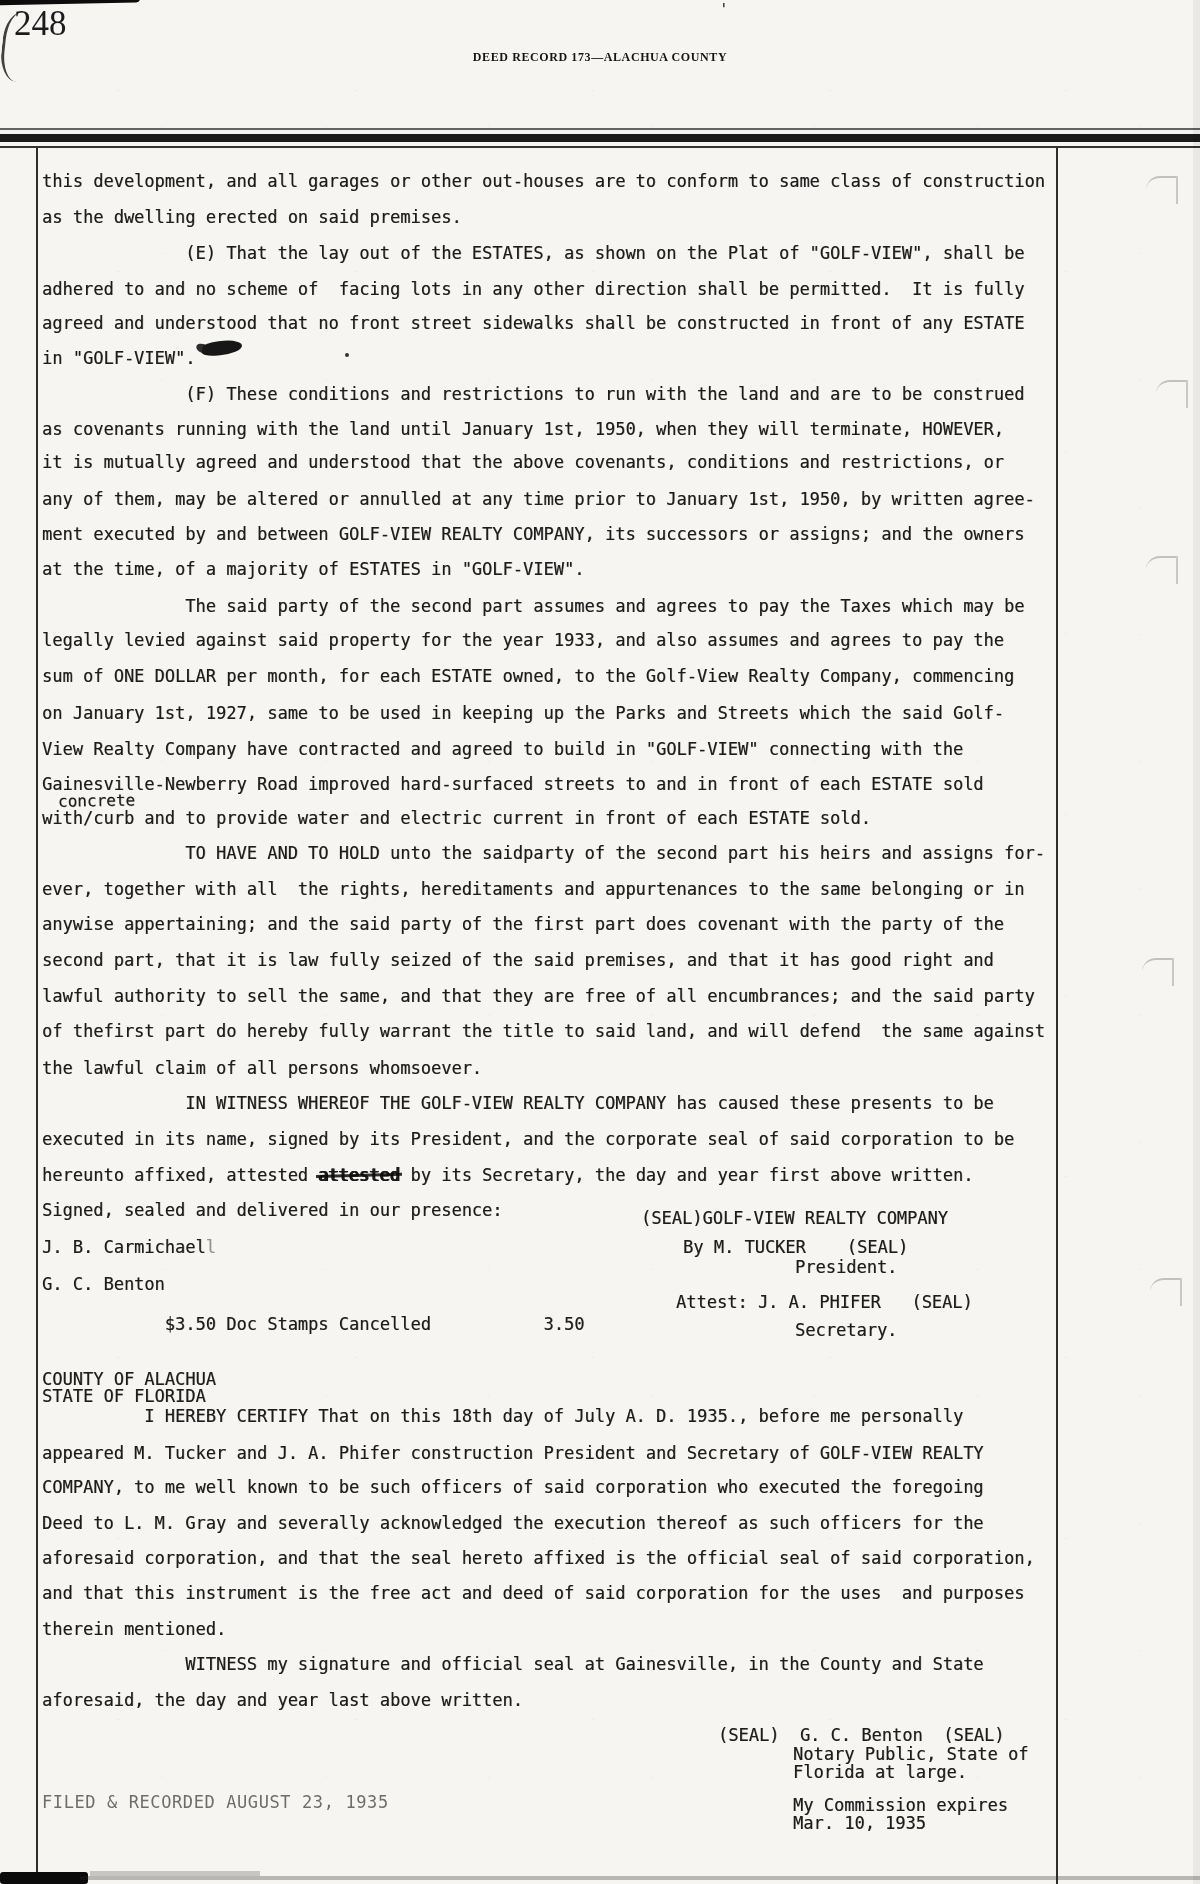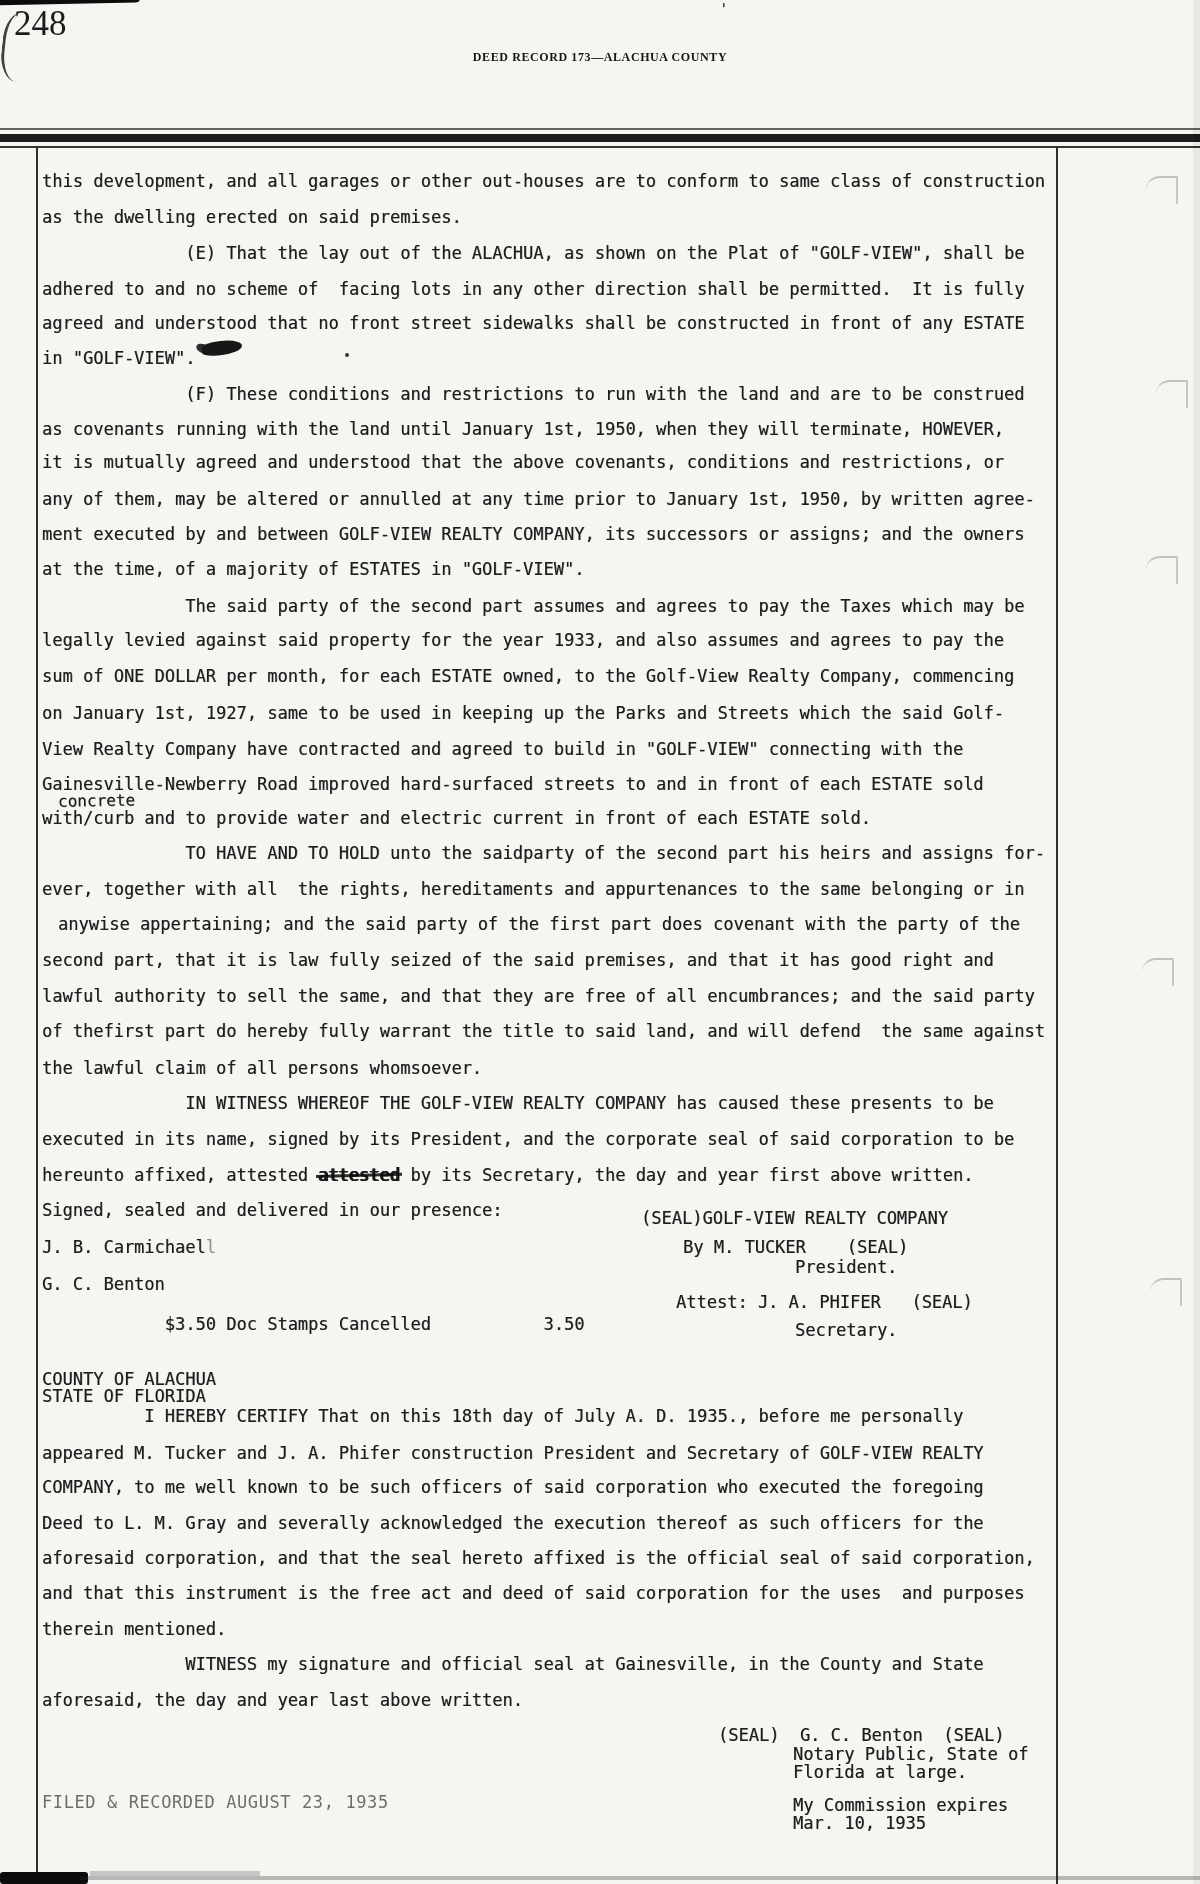--- a/index.html
+++ b/index.html
@@ -53,41 +53,41 @@
   <div class="ghost" style="left:1150px;top:1278px;"></div>
   <div class="blob" style="left:202px;top:341px;width:40px;height:14px;border-radius:45% 55% 60% 40%;transform:rotate(-5deg) skewX(-12deg);"></div>
   <div class="blob" style="left:196px;top:344px;width:14px;height:9px;border-radius:50%;transform:rotate(20deg);opacity:.9;"></div>
   <div class="blob" style="left:345px;top:353px;width:4px;height:4px;border-radius:50%;background:#333;"></div>
   <div class="blob" style="left:0;top:1872px;width:88px;height:12px;border-radius:3px;background:#0b0b0b;"></div>
   <div style="position:absolute;left:80px;top:1876px;width:1120px;height:4px;background:rgba(40,40,40,0.3);"></div>
   <div style="position:absolute;left:90px;top:1871px;width:170px;height:5px;background:rgba(60,60,60,0.25);"></div>
 
   <div class="tl" style="top:171px;">this development, and all garages or other out-houses are to conform to same class of construction</div>
   <div class="tl" style="top:207px;">as the dwelling erected on said premises.</div>
-  <div class="tl" style="top:243px;">              (E) That the lay out of the ALACHUA, as shown on the Plat of "GOLF-VIEW", shall be</div>
+  <div class="tl" style="top:243px;">              (E) That the lay out of the ESTATES, as shown on the Plat of "GOLF-VIEW", shall be</div>
   <div class="tl" style="top:279px;">adhered to and no scheme of  facing lots in any other direction shall be permitted.  It is fully</div>
   <div class="tl" style="top:313px;">agreed and understood that no front street sidewalks shall be constructed in front of any ESTATE</div>
   <div class="tl" style="top:348px;">in "GOLF-VIEW".</div>
   <div class="tl" style="top:384px;">              (F) These conditions and restrictions to run with the land and are to be construed</div>
   <div class="tl" style="top:419px;">as covenants running with the land until January 1st, 1950, when they will terminate, HOWEVER,</div>
   <div class="tl" style="top:452px;">it is mutually agreed and understood that the above covenants, conditions and restrictions, or</div>
   <div class="tl" style="top:489px;">any of them, may be altered or annulled at any time prior to January 1st, 1950, by written agree-</div>
   <div class="tl" style="top:524px;">ment executed by and between GOLF-VIEW REALTY COMPANY, its successors or assigns; and the owners</div>
   <div class="tl" style="top:559px;">at the time, of a majority of ESTATES in "GOLF-VIEW".</div>
   <div class="tl" style="top:596px;">              The said party of the second part assumes and agrees to pay the Taxes which may be</div>
   <div class="tl" style="top:630px;">legally levied against said property for the year 1933, and also assumes and agrees to pay the</div>
   <div class="tl" style="top:666px;">sum of ONE DOLLAR per month, for each ESTATE owned, to the Golf-View Realty Company, commencing</div>
   <div class="tl" style="top:703px;">on January 1st, 1927, same to be used in keeping up the Parks and Streets which the said Golf-</div>
   <div class="tl" style="top:739px;">View Realty Company have contracted and agreed to build in "GOLF-VIEW" connecting with the</div>
   <div class="tl" style="top:774px;">Gainesville-Newberry Road improved hard-surfaced streets to and in front of each ESTATE sold</div>
   <div class="insert" style="left:58px;top:791px;">concrete</div>
   <div class="tl" style="top:808px;">with/curb and to provide water and electric current in front of each ESTATE sold.</div>
   <div class="tl" style="top:879px;">ever, together with all  the rights, hereditaments and appurtenances to the same belonging or in</div>
   <div class="tl" style="top:843px;">              TO HAVE AND TO HOLD unto the saidparty of the second part his heirs and assigns for-</div>
-  <div class="tl" style="top:914px;margin-left:16px;">anywise appertaining; and the said party of the first part does covenant with the party of the</div>
+  <div class="tl" style="top:914px;">anywise appertaining; and the said party of the first part does covenant with the party of the</div>
   <div class="tl" style="top:950px;">second part, that it is law fully seized of the said premises, and that it has good right and</div>
   <div class="tl" style="top:986px;">lawful authority to sell the same, and that they are free of all encumbrances; and the said party</div>
   <div class="tl" style="top:1021px;">of thefirst part do hereby fully warrant the title to said land, and will defend  the same against</div>
   <div class="tl" style="top:1058px;">the lawful claim of all persons whomsoever.</div>
   <div class="tl" style="top:1093px;">              IN WITNESS WHEREOF THE GOLF-VIEW REALTY COMPANY has caused these presents to be</div>
   <div class="tl" style="top:1165px;"><span>hereunto affixed, attested </span><span class="struck">attested</span><span> by its Secretary, the day and year first above written.</span></div>
 
   <div class="tl" style="top:1129px;">executed in its name, signed by its President, and the corporate seal of said corporation to be</div>
 
   <div class="tl" style="top:1200px;">Signed, sealed and delivered in our presence:</div>

